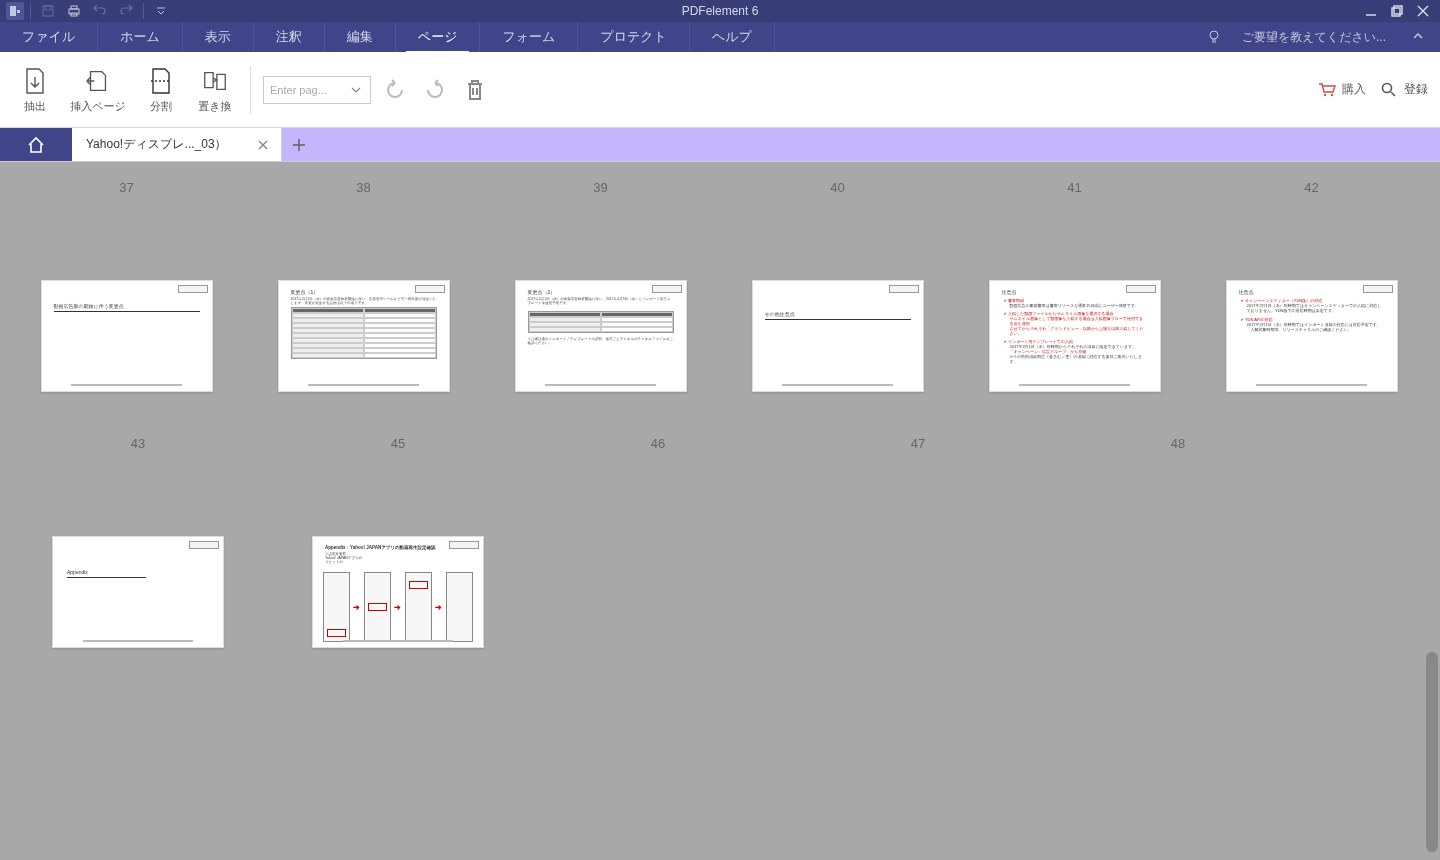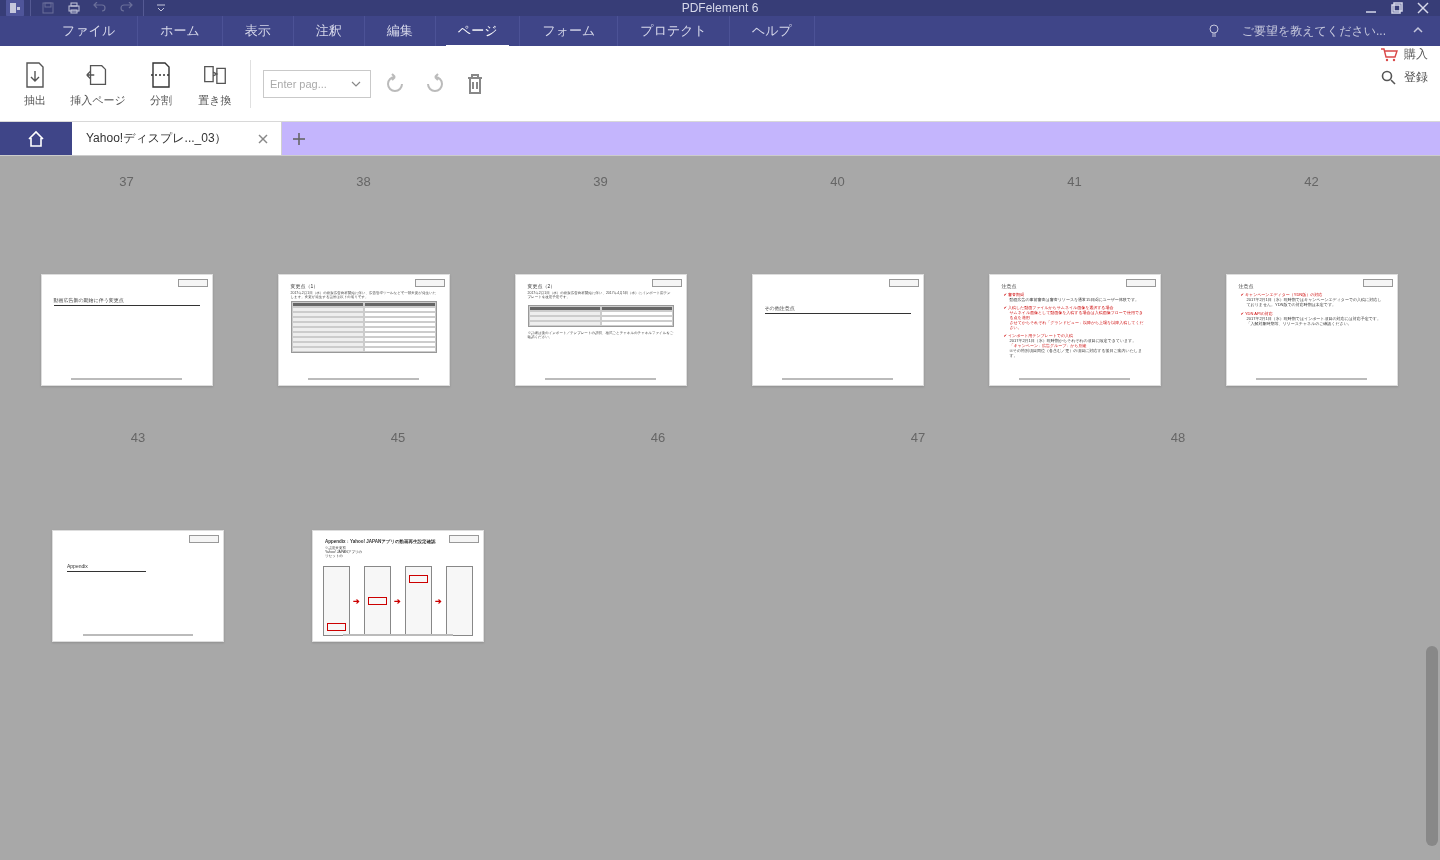--- a/index.html
+++ b/index.html
@@ -10,21 +10,21 @@
     width: 1440px;
     height: 860px;
     overflow: hidden;
     display: flex;
     flex-direction: column;
   }
 
   
   .title-bar {
     background: #373d77;
-    height: 16px;
+    height: 22px;
     display: flex;
     align-items: center;
     color: #c5c7dc;
     position: relative;
   }
   .title-left { display: flex; align-items: center; gap: 4px; padding-left: 6px; }
   .logo-box {
     width: 18px; height: 18px; background: #4f559a;
     display: flex; align-items: center; justify-content: center;
     border-radius: 2px;
@@ -54,21 +54,20 @@
   .win-btn svg { stroke: #d6d8ea; fill: none; stroke-width: 1.5; }
 
   
   .menu-bar {
     background: #3f4588;
     height: 30px;
     display: flex;
     align-items: stretch;
     color: #d6d8ea;
     position: relative;
-    padding-left: 40px;
   }
   .menu-item {
     padding: 0 22px;
     display: flex; align-items: center;
     font-size: 13px;
     cursor: pointer;
     border-right: 1px solid #4c5296;
   }
   .menu-item:first-child { border-right: 1px solid #4c5296; }
   .menu-item.active {
@@ -136,21 +135,21 @@
   }
   .circ-btn {
     width: 32px; height: 32px;
     display: flex; align-items: center; justify-content: center;
     cursor: pointer;
   }
   .circ-btn svg { stroke: #bbb; fill: none; stroke-width: 2; }
   .trash-btn svg { stroke: #888; fill: none; }
   .ribbon-right {
     position: absolute; right: 12px; top: 0; bottom: 0;
-    display: flex; flex-direction: column; gap: 6px;
+    display: flex; flex-direction: row; gap: 14px;
   }
   .rr-item {
     display: flex; align-items: center; gap: 6px;
     font-size: 12px; color: #555; cursor: pointer;
   }
   .rr-item .ri { width: 18px; height: 16px; display:flex; align-items:center; justify-content:center; }
 
   
   .tab-strip {
     background: #c4b5fd;

